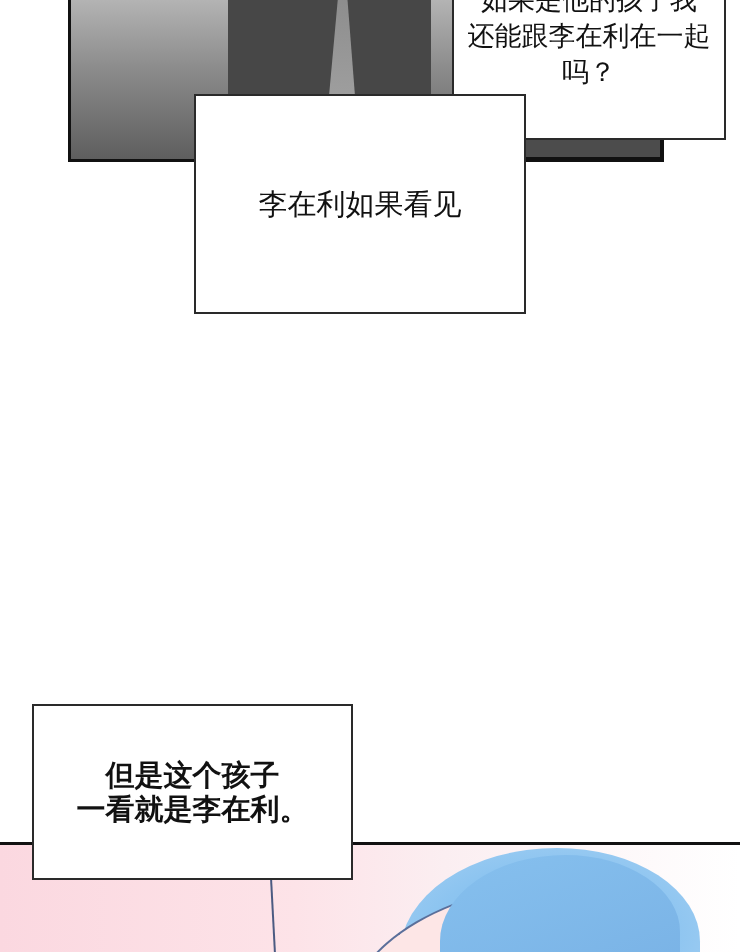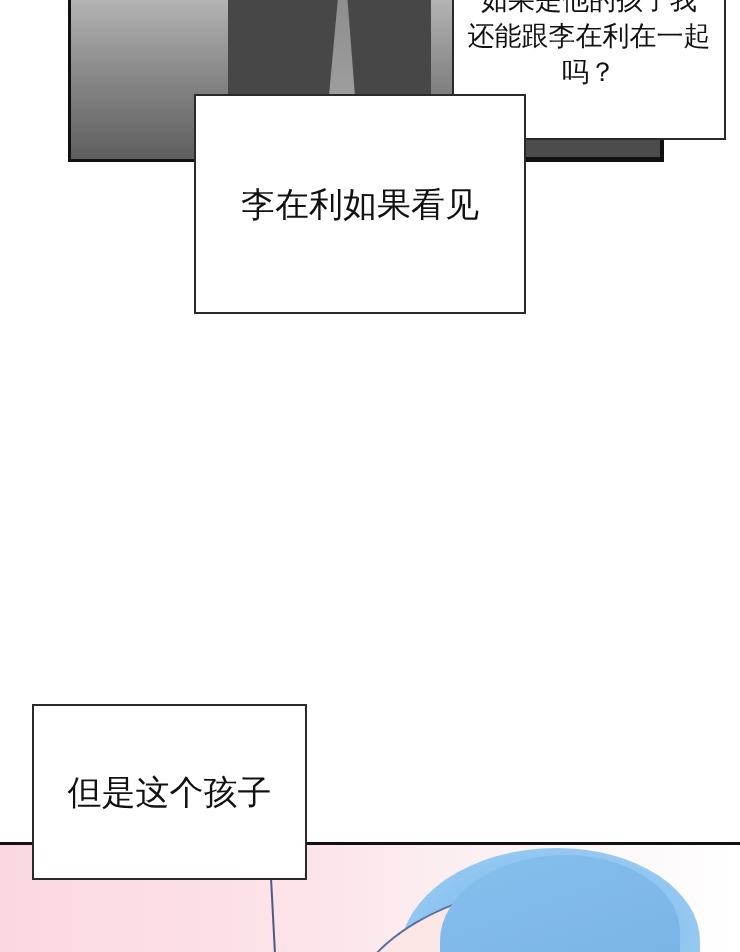--- a/index.html
+++ b/index.html
@@ -27,27 +27,27 @@
     }
     .panel-strip {
       left: 523px; top: 138px; width: 140px; height: 22px;
       background: #4c4c4c; border-bottom: 3px solid #111; border-right: 3px solid #111;
       box-sizing: border-box;
     }
 
     
     .caption {
       background: #ffffff; border: 2px solid #2a2a2a; box-sizing: border-box;
-      color: #111; text-align: center; font-size: 34px; line-height: 34px;
+      color: #111; text-align: center; font-size: 29px; line-height: 34px;
       display: flex; align-items: center; justify-content: center; flex-direction: column;
     }
     .cap1 { left: 452px; top: -30px; width: 274px; height: 170px;
             border-top: none; justify-content: flex-start; padding-top: 12px; font-size: 27px; line-height: 36px; }
     .cap2 { left: 194px; top: 94px; width: 332px; height: 220px; }
-    .cap3 { left: 32px; top: 704px; width: 275px; height: 176px; }
+    .cap3 { left: 32px; top: 704px; width: 321px; height: 176px; font-weight: bold; }
 
     .cap1 .line, .cap2 .line, .cap3 .line { white-space: nowrap; }
 
     
     .panel-bottom {
       left: 0; top: 842px; width: 740px; height: 120px;
       border-top: 3px solid #111; box-sizing: border-box;
       background: linear-gradient(90deg, #fbd8e0 0%, #fde3e8 40%, #fbeef1 60%, #fff 100%);
       overflow: hidden;
     }
@@ -90,13 +90,14 @@
 </div>
 
 <div class="abs panel-bottom"></div>
 <div class="abs hair"></div>
 <div class="abs face"></div>
 <div class="abs hair-over"></div>
 <div class="abs line-stroke"></div>
 
 <div class="abs caption cap3">
   <div class="line">但是这个孩子</div>
+  <div class="line">一看就是李在利。</div>
 </div>
 
 </body></html>

